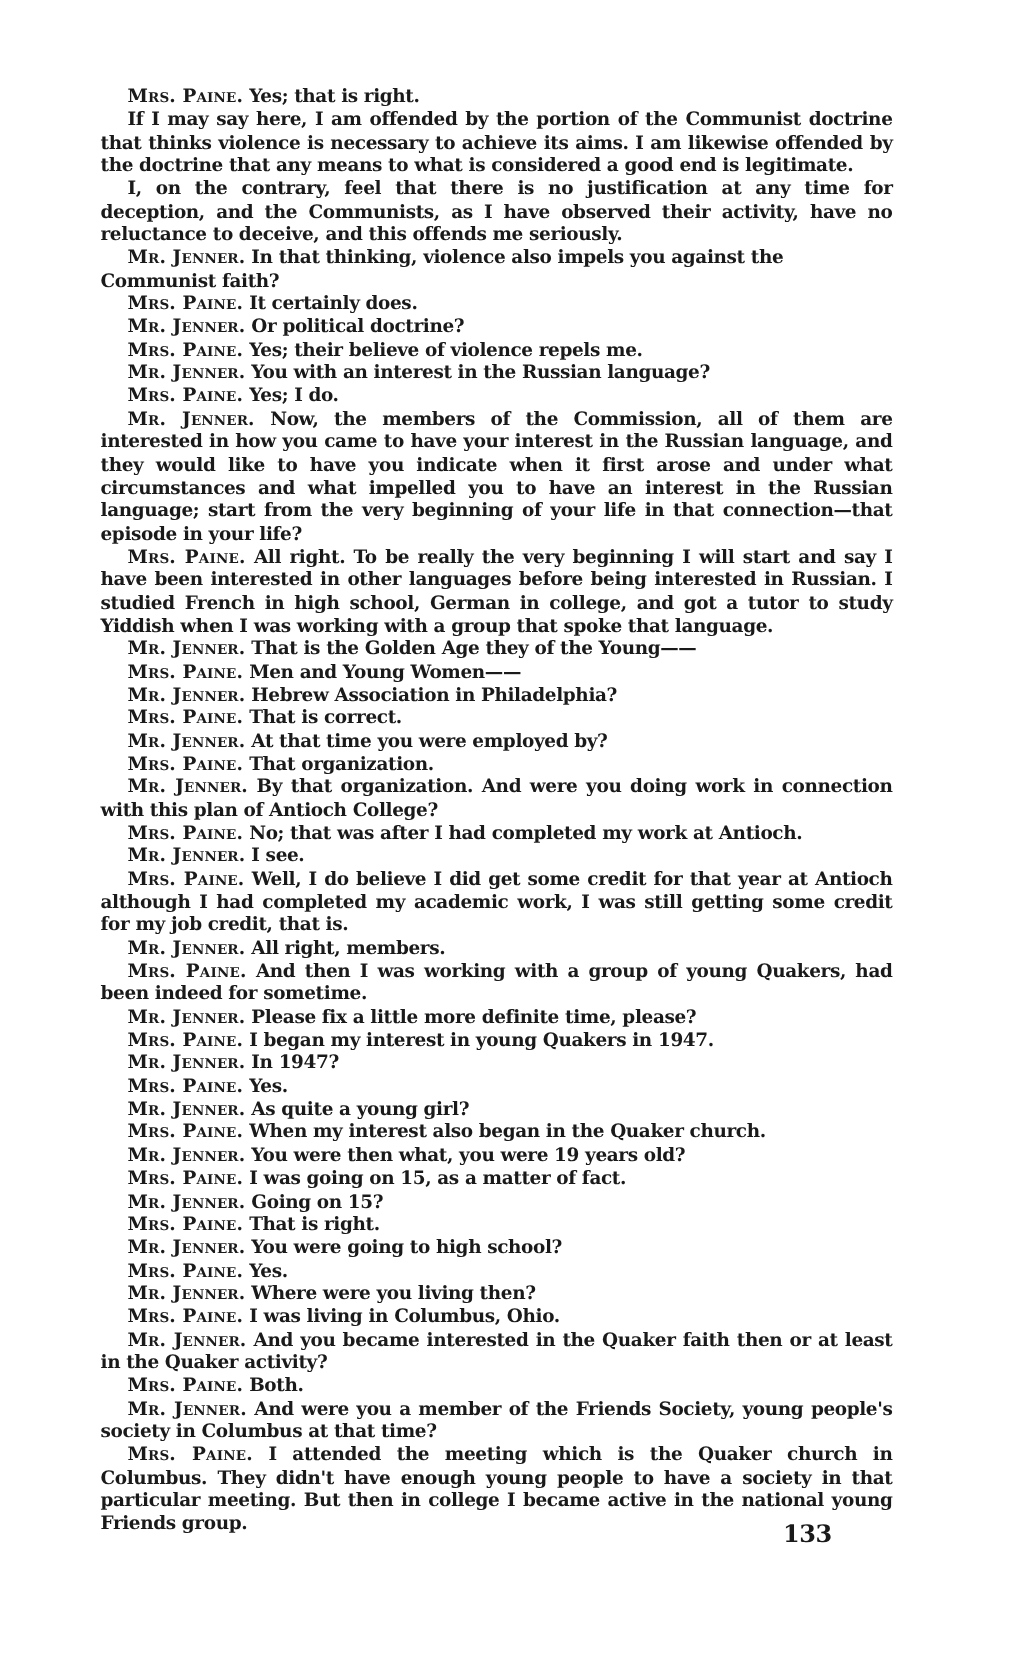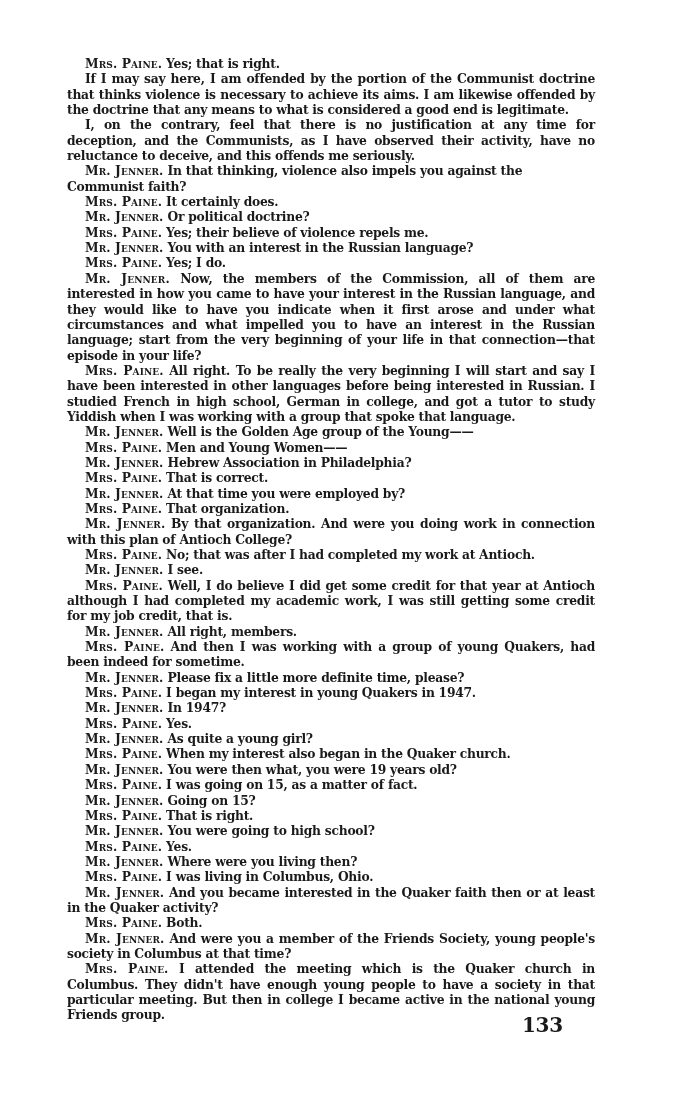--- a/index.html
+++ b/index.html
@@ -39,41 +39,41 @@
       font-weight: 700;
       letter-spacing: 0.1px;
     }
     .speech {
       font-weight: 600;
     }
     .page-number {
       position: absolute;
       left: 522px;
       top: 1013px;
-      font-size: 20px;
+      font-size: 16px;
       font-weight: 700;
       letter-spacing: -0.3px;
     }
   </style>
 </head>
 <body>
 
 <div class="page-body" id="transcript">
     <p class="para short"><span class="speaker">Mrs. Paine.</span> <span class="speech">Yes; that is right.</span></p>
     <p class="para"><span class="speech">If I may say here, I am offended by the portion of the Communist doctrine that thinks violence is necessary to achieve its aims.  I am likewise offended by the doctrine that any means to what is considered a good end is legitimate.</span></p>
     <p class="para"><span class="speech">I, on the contrary, feel that there is no justification at any time for deception, and the Communists, as I have observed their activity, have no reluctance to deceive, and this offends me seriously.</span></p>
     <p class="para short"><span class="speaker">Mr. Jenner.</span> <span class="speech">In that thinking, violence also impels you against the Communist faith?</span></p>
     <p class="para short"><span class="speaker">Mrs. Paine.</span> <span class="speech">It certainly does.</span></p>
     <p class="para short"><span class="speaker">Mr. Jenner.</span> <span class="speech">Or political doctrine?</span></p>
     <p class="para short"><span class="speaker">Mrs. Paine.</span> <span class="speech">Yes; their believe of violence repels me.</span></p>
     <p class="para short"><span class="speaker">Mr. Jenner.</span> <span class="speech">You with an interest in the Russian language?</span></p>
     <p class="para short"><span class="speaker">Mrs. Paine.</span> <span class="speech">Yes; I do.</span></p>
     <p class="para"><span class="speaker">Mr. Jenner.</span> <span class="speech">Now, the members of the Commission, all of them are interested in how you came to have your interest in the Russian language, and they would like to have you indicate when it first arose and under what circumstances and what impelled you to have an interest in the Russian language; start from the very beginning of your life in that connection—that episode in your life?</span></p>
     <p class="para"><span class="speaker">Mrs. Paine.</span> <span class="speech">All right.  To be really the very beginning I will start and say I have been interested in other languages before being interested in Russian.  I studied French in high school, German in college, and got a tutor to study Yiddish when I was working with a group that spoke that language.</span></p>
-    <p class="para short"><span class="speaker">Mr. Jenner.</span> <span class="speech">Well is the Golden Age group of the Young——</span></p>
+    <p class="para short"><span class="speaker">Mr. Jenner.</span> <span class="speech">That is the Golden Age they of the Young——</span></p>
     <p class="para short"><span class="speaker">Mrs. Paine.</span> <span class="speech">Men and Young Women——</span></p>
     <p class="para short"><span class="speaker">Mr. Jenner.</span> <span class="speech">Hebrew Association in Philadelphia?</span></p>
     <p class="para short"><span class="speaker">Mrs. Paine.</span> <span class="speech">That is correct.</span></p>
     <p class="para short"><span class="speaker">Mr. Jenner.</span> <span class="speech">At that time you were employed by?</span></p>
     <p class="para short"><span class="speaker">Mrs. Paine.</span> <span class="speech">That organization.</span></p>
     <p class="para"><span class="speaker">Mr. Jenner.</span> <span class="speech">By that organization.  And were you doing work in connection with this plan of Antioch College?</span></p>
     <p class="para short"><span class="speaker">Mrs. Paine.</span> <span class="speech">No; that was after I had completed my work at Antioch.</span></p>
     <p class="para short"><span class="speaker">Mr. Jenner.</span> <span class="speech">I see.</span></p>
     <p class="para"><span class="speaker">Mrs. Paine.</span> <span class="speech">Well, I do believe I did get some credit for that year at Antioch although I had completed my academic work, I was still getting some credit for my job credit, that is.</span></p>
     <p class="para short"><span class="speaker">Mr. Jenner.</span> <span class="speech">All right, members.</span></p>

